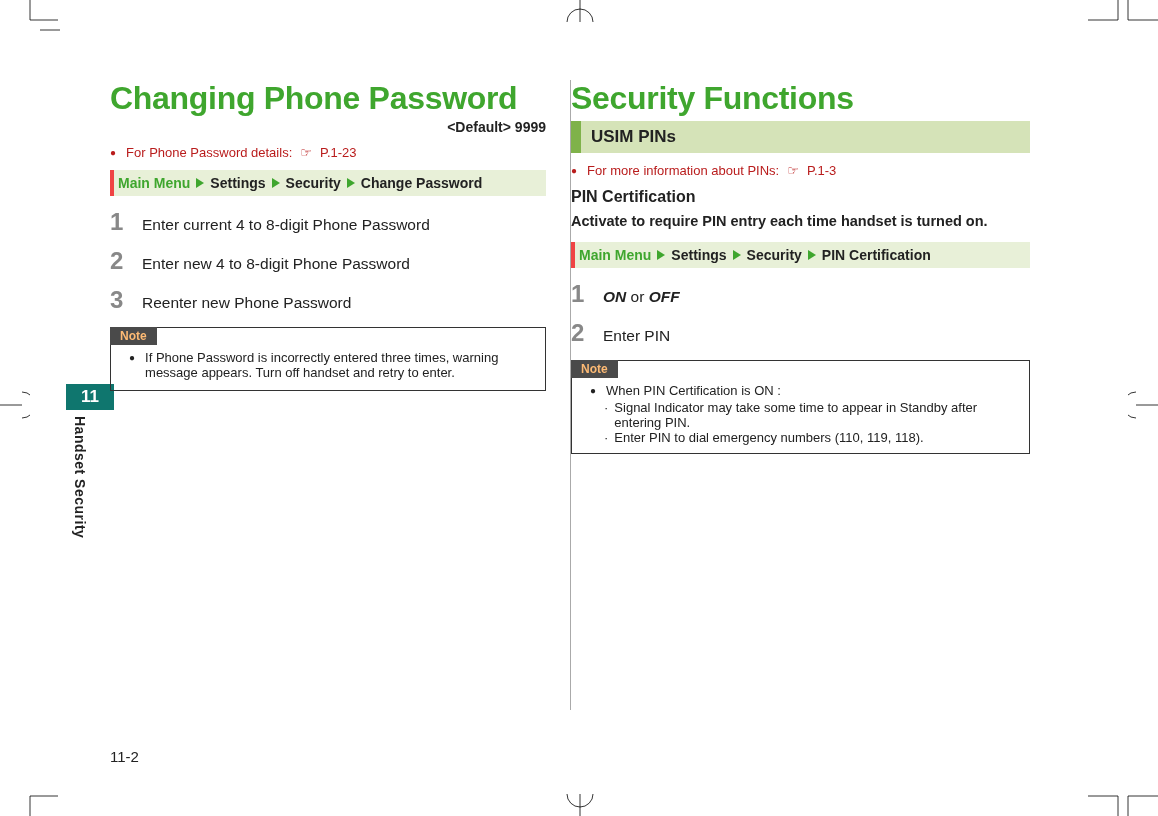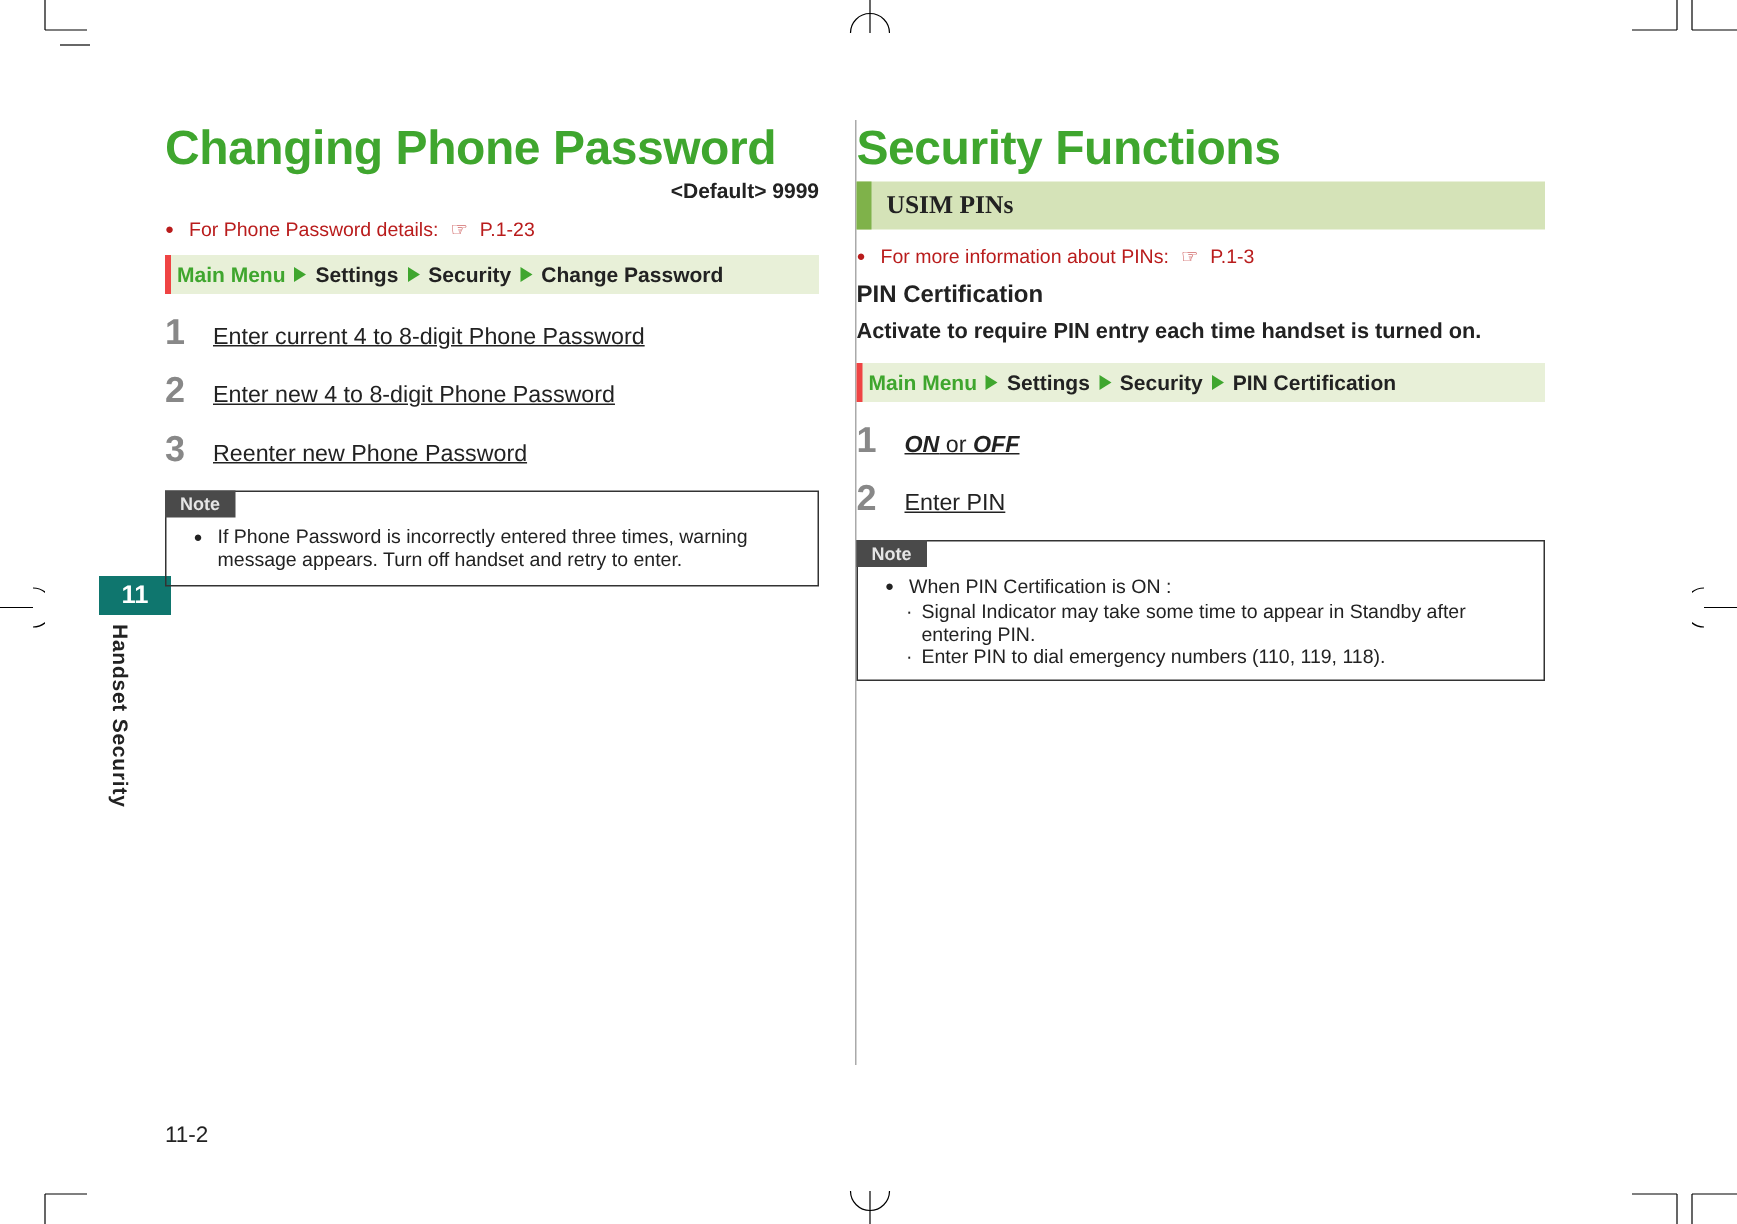--- a/index.html
+++ b/index.html
@@ -95,32 +95,31 @@
     font-weight: 700;
     color: #888;
     width: 18px;
     line-height: 1;
   }
   .step-text {
     font-size: 15.5px;
     color: #222;
     line-height: 1.3;
     flex: 1;
-    text-decoration: underline;
   }
   .step-text .bi { font-style: italic; font-weight: 700; }
   .note-box {
     border: 1px solid #333;
     margin-top: 6px;
     font-size: 13px;
   }
   .note-tab {
     display: inline-block;
     background: #4a4a4a;
-    color: #e5e5e5;
+    color: #fdba74;
     font-weight: 700;
     font-size: 12px;
     padding: 2px 10px;
     position: relative;
     top: -1px;
     margin-left: -1px;
   }
   .note-body {
     padding: 4px 10px 8px 18px;
   }
@@ -136,21 +135,20 @@
   }
   .section-bar {
     background: #d5e3b8;
     border-left: 10px solid #7fb24a;
     padding: 6px 10px;
     font-size: 17px;
     font-weight: 700;
     color: #222;
     margin-bottom: 10px;
     margin-top: 4px;
-    font-family: Liberation Serif, serif;
   }
   h3.sub-head {
     font-size: 16px;
     font-weight: 700;
     margin: 8px 0 6px 0;
   }
   
   .side-tab {
     position: absolute;
     left: 66px;

